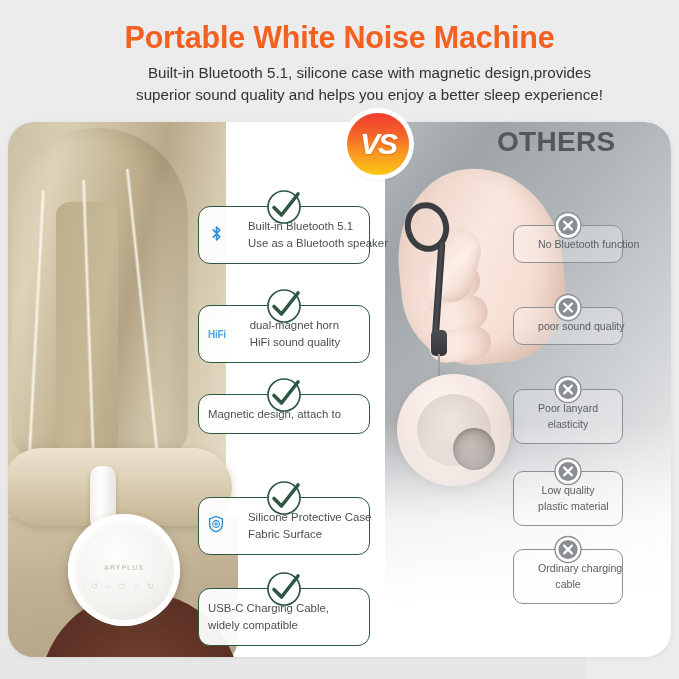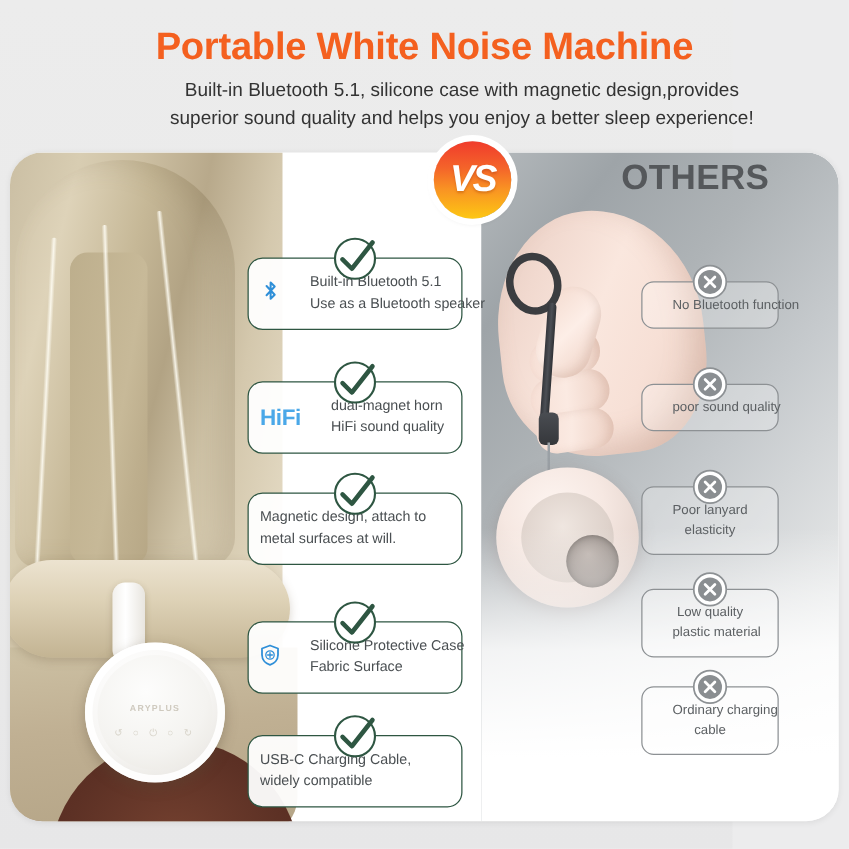--- a/index.html
+++ b/index.html
@@ -229,21 +229,21 @@
   }
   .ours-box .txt div{ white-space:nowrap; }
   .check{
     position:absolute; left:50%; top:-21px;
     transform:translateX(-50%);
     width:42px; height:42px; z-index:11;
   }
   .check svg{ display:block; overflow:visible; }
   .bt-icon{ flex:0 0 auto; width:16px; text-align:center; }
   .hifi{
-    flex:0 0 auto; font-size:18px; font-weight:bold;
+    flex:0 0 auto; font-size:10px; font-weight:bold;
     color:#4aa8e8; letter-spacing:-.3px;
   }
 
   #ob1{ left:198px; top:206px; }
   #ob2{ left:198px; top:305px; }
   #ob3{ left:198px; top:394px; }
   #ob4{ left:198px; top:497px; }
   #ob5{ left:198px; top:588px; }
 
   
@@ -365,21 +365,20 @@
 
   <div class="ours-box" id="ob3">
     <div class="check">
       <svg viewBox="0 0 42 42" width="42" height="42">
         <circle cx="21" cy="21" r="16" fill="#ffffff" stroke="#2e5642" stroke-width="1.7"></circle>
         <path d="M11 21.5 L18.5 29 L35 8" fill="none" stroke="#2e5642" stroke-width="3.6" stroke-linecap="round" stroke-linejoin="round"></path>
       </svg>
     </div>
     <div class="txt">
       <div>Magnetic design, attach to</div>
-      <div>metal surfaces at will.</div>
     </div>
   </div>
 
   <div class="ours-box" id="ob4">
     <div class="check">
       <svg viewBox="0 0 42 42" width="42" height="42">
         <circle cx="21" cy="21" r="16" fill="#ffffff" stroke="#2e5642" stroke-width="1.7"></circle>
         <path d="M11 21.5 L18.5 29 L35 8" fill="none" stroke="#2e5642" stroke-width="3.6" stroke-linecap="round" stroke-linejoin="round"></path>
       </svg>
     </div>

